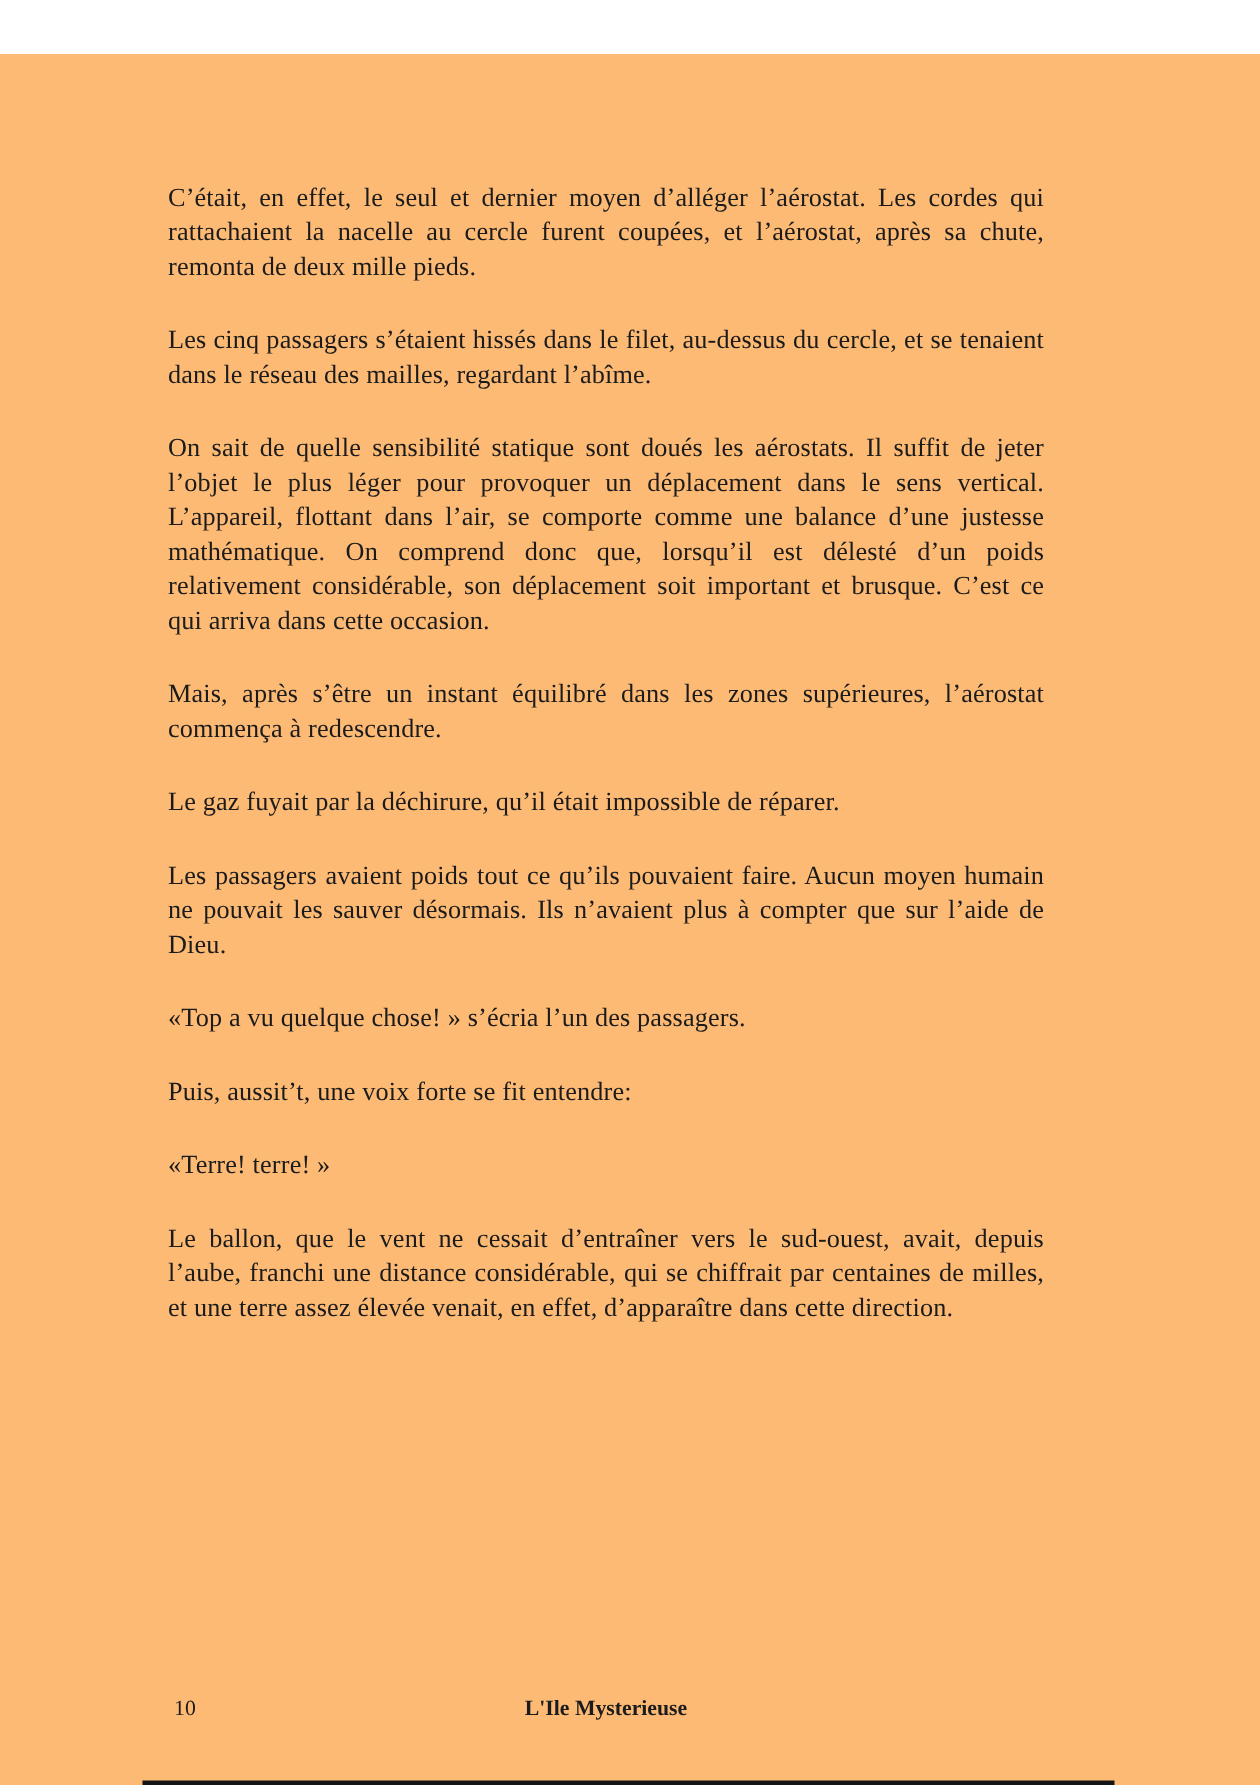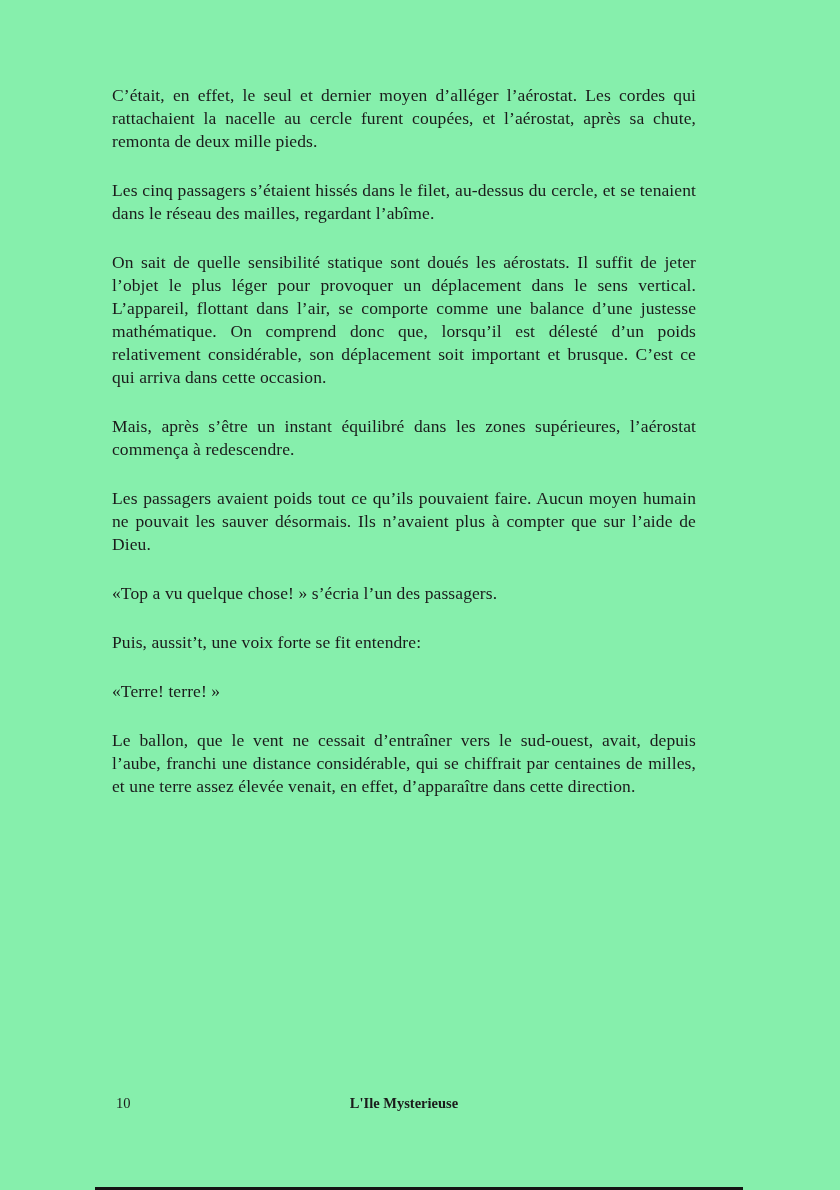--- a/index.html
+++ b/index.html
@@ -11,21 +11,22 @@
     height: 1190px;
     background: #ffffff;
     position: relative;
     overflow: hidden;
     font-family: "Liberation Serif", serif;
     color: #1b1b1b;
   }
   .page {
     position: absolute;
     inset: 0;
-    background: #86efac;
+    background: #fdba74;
+    margin-top: 36px;
   }
   .text-block {
     position: absolute;
     left: 112px;
     top: 84px;
     width: 584px;
   }
   .text-block p {
     margin: 0 0 26px 0;
     font-size: 17.5px;
@@ -67,20 +68,21 @@
 </head>
 <body>
 
 <div class="page">
 
   <div class="text-block">
     <p>C’était, en effet, le seul et dernier moyen d’alléger l’aérostat. Les cordes qui rattachaient la nacelle au cercle furent coupées, et l’aérostat, après sa chute, remonta de deux mille pieds.</p>
     <p>Les cinq passagers s’étaient hissés dans le filet, au-dessus du cercle, et se tenaient dans le réseau des mailles, regardant l’abîme.</p>
     <p>On sait de quelle sensibilité statique sont doués les aérostats. Il suffit de jeter l’objet le plus léger pour provoquer un déplacement dans le sens vertical. L’appareil, flottant dans l’air, se comporte comme une balance d’une justesse mathématique. On comprend donc que, lorsqu’il est délesté d’un poids relativement considérable, son déplacement soit important et brusque. C’est ce qui arriva dans cette occasion.</p>
     <p>Mais, après s’être un instant équilibré dans les zones supérieures, l’aérostat commença à redescendre.</p>
+    <p>Le gaz fuyait par la déchirure, qu’il était impossible de réparer.</p>
     <p>Les passagers avaient poids tout ce qu’ils pouvaient faire. Aucun moyen humain ne pouvait les sauver désormais. Ils n’avaient plus à compter que sur l’aide de Dieu.</p>
     <p>«Top a vu quelque chose! » s’écria l’un des passagers.</p>
     <p>Puis, aussit’t, une voix forte se fit entendre:</p>
     <p>«Terre! terre! »</p>
     <p>Le ballon, que le vent ne cessait d’entraîner vers le sud-ouest, avait, depuis l’aube, franchi une distance considérable, qui se chiffrait par centaines de milles, et une terre assez élevée venait, en effet, d’apparaître dans cette direction.</p>
   </div>
 
   <div class="footer">
     <span class="page-num">10</span>
     <span class="book-title">L'Ile Mysterieuse</span>

